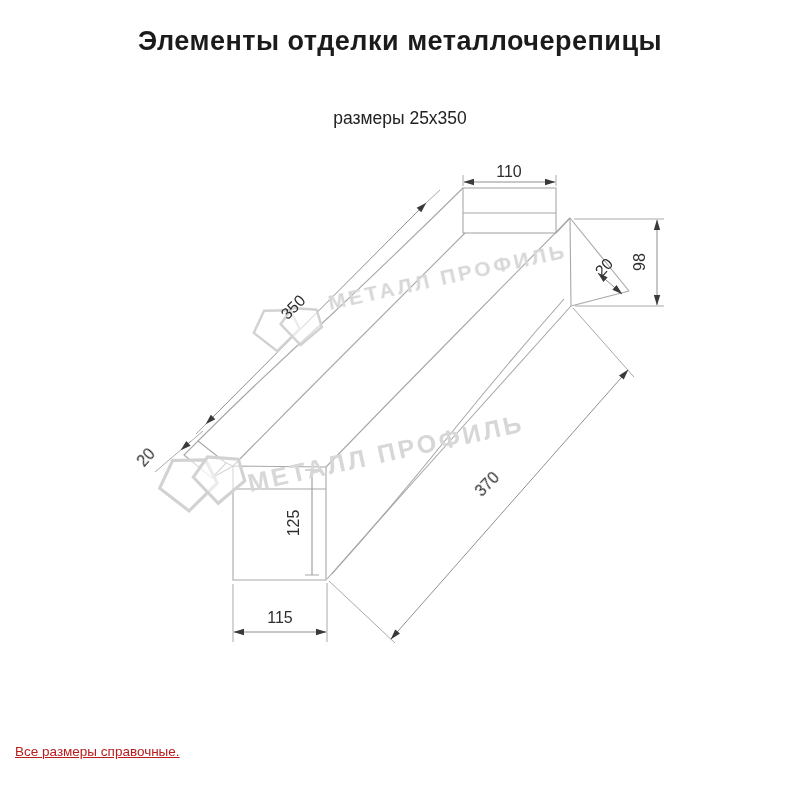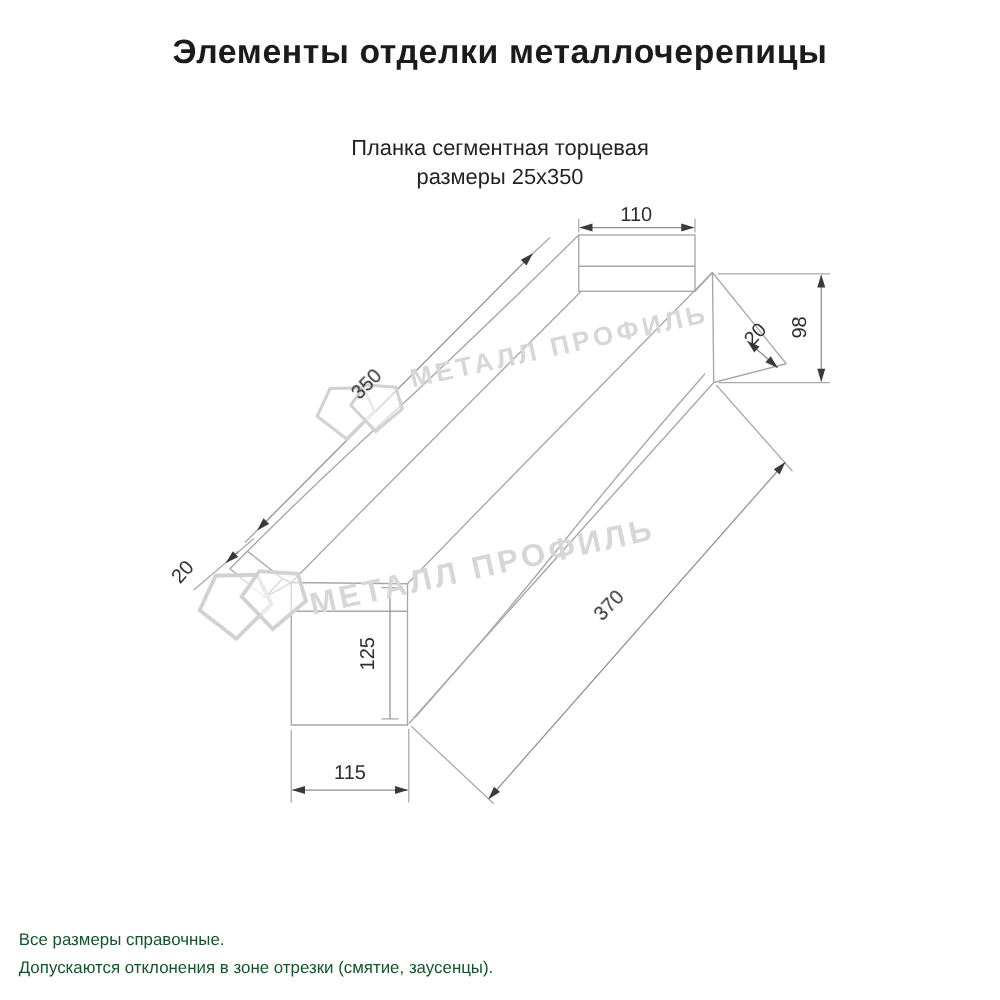--- a/index.html
+++ b/index.html
@@ -2,38 +2,37 @@
 <html><head>
 <meta charset="utf-8">
 <style>
   html,body{margin:0;padding:0;background:#ffffff;}
   #page{position:relative;width:796px;height:800px;background:#ffffff;overflow:hidden;
         font-family:"Liberation Sans", sans-serif;}
   .page-title{position:absolute;top:26px;left:0;width:800px;text-align:center;
         font-size:27px;font-weight:bold;color:#1b1b1b;letter-spacing:0.5px;}
   .subtitle{position:absolute;top:107px;left:0;width:800px;text-align:center;
         font-size:17.5px;color:#222;line-height:23px;}
-  .footer{position:absolute;left:15px;top:741px;font-size:13.5px;color:#14532d;line-height:21.5px;}
+  .footer{position:absolute;left:15px;top:741px;font-size:13.5px;color:#b91c1c;line-height:21.5px;text-decoration:underline;}
   svg{position:absolute;left:0;top:0;}
   .objline{stroke:#a8a8a8;stroke-width:1.1;fill:none;}
   .extline{stroke:#a9a9a9;stroke-width:1;fill:none;}
   .dimline{stroke:#8f8f8f;stroke-width:1;fill:none;}
   .dimtext{fill:#2e2e2e;font-size:16px;font-family:"Liberation Sans",sans-serif;}
   .wm-text{fill:#d7d7d7;font-weight:bold;letter-spacing:3px;font-family:"Liberation Sans",sans-serif;}
   .wm-logo{stroke:#d2d2d2;stroke-width:2.5;fill:rgba(255,255,255,0.55);}
 </style>
 </head>
 <body>
 
 <div id="page">
 
   <div class="page-title">Элементы отделки металлочерепицы</div>
 
   <div class="subtitle">
-    <div>Планка сегментная торцевая</div>
     <div>размеры 25х350</div>
   </div>
 
   <svg width="800" height="800" viewBox="0 0 800 800">
     <defs>
       <marker id="arr" markerWidth="12" markerHeight="9" refX="10.5" refY="4" orient="auto-start-reverse" markerUnits="userSpaceOnUse">
         <path d="M0.5,0.8 L11,4 L0.5,7.2 Z" fill="#3a3a3a"></path>
       </marker>
       <filter id="wblur" x="-10%" y="-10%" width="120%" height="120%">
         <feGaussianBlur stdDeviation="0.6"></feGaussianBlur>
@@ -106,16 +105,15 @@
       <text class="dimtext" transform="translate(645,262) rotate(-90)" text-anchor="middle">98</text>
       <text class="dimtext" transform="translate(608,271) rotate(-47)" text-anchor="middle">20</text>
       <text class="dimtext" transform="translate(299,523) rotate(-90)" text-anchor="middle">125</text>
       <text class="dimtext" transform="translate(491,488) rotate(-46)" text-anchor="middle">370</text>
       <text class="dimtext" x="280" y="623" text-anchor="middle">115</text>
     </g>
   </svg>
 
   <div class="footer">
     <div>Все размеры справочные.</div>
-    <div>Допускаются отклонения в зоне отрезки (смятие, заусенцы).</div>
   </div>
 
 </div>
 
 </body></html>

